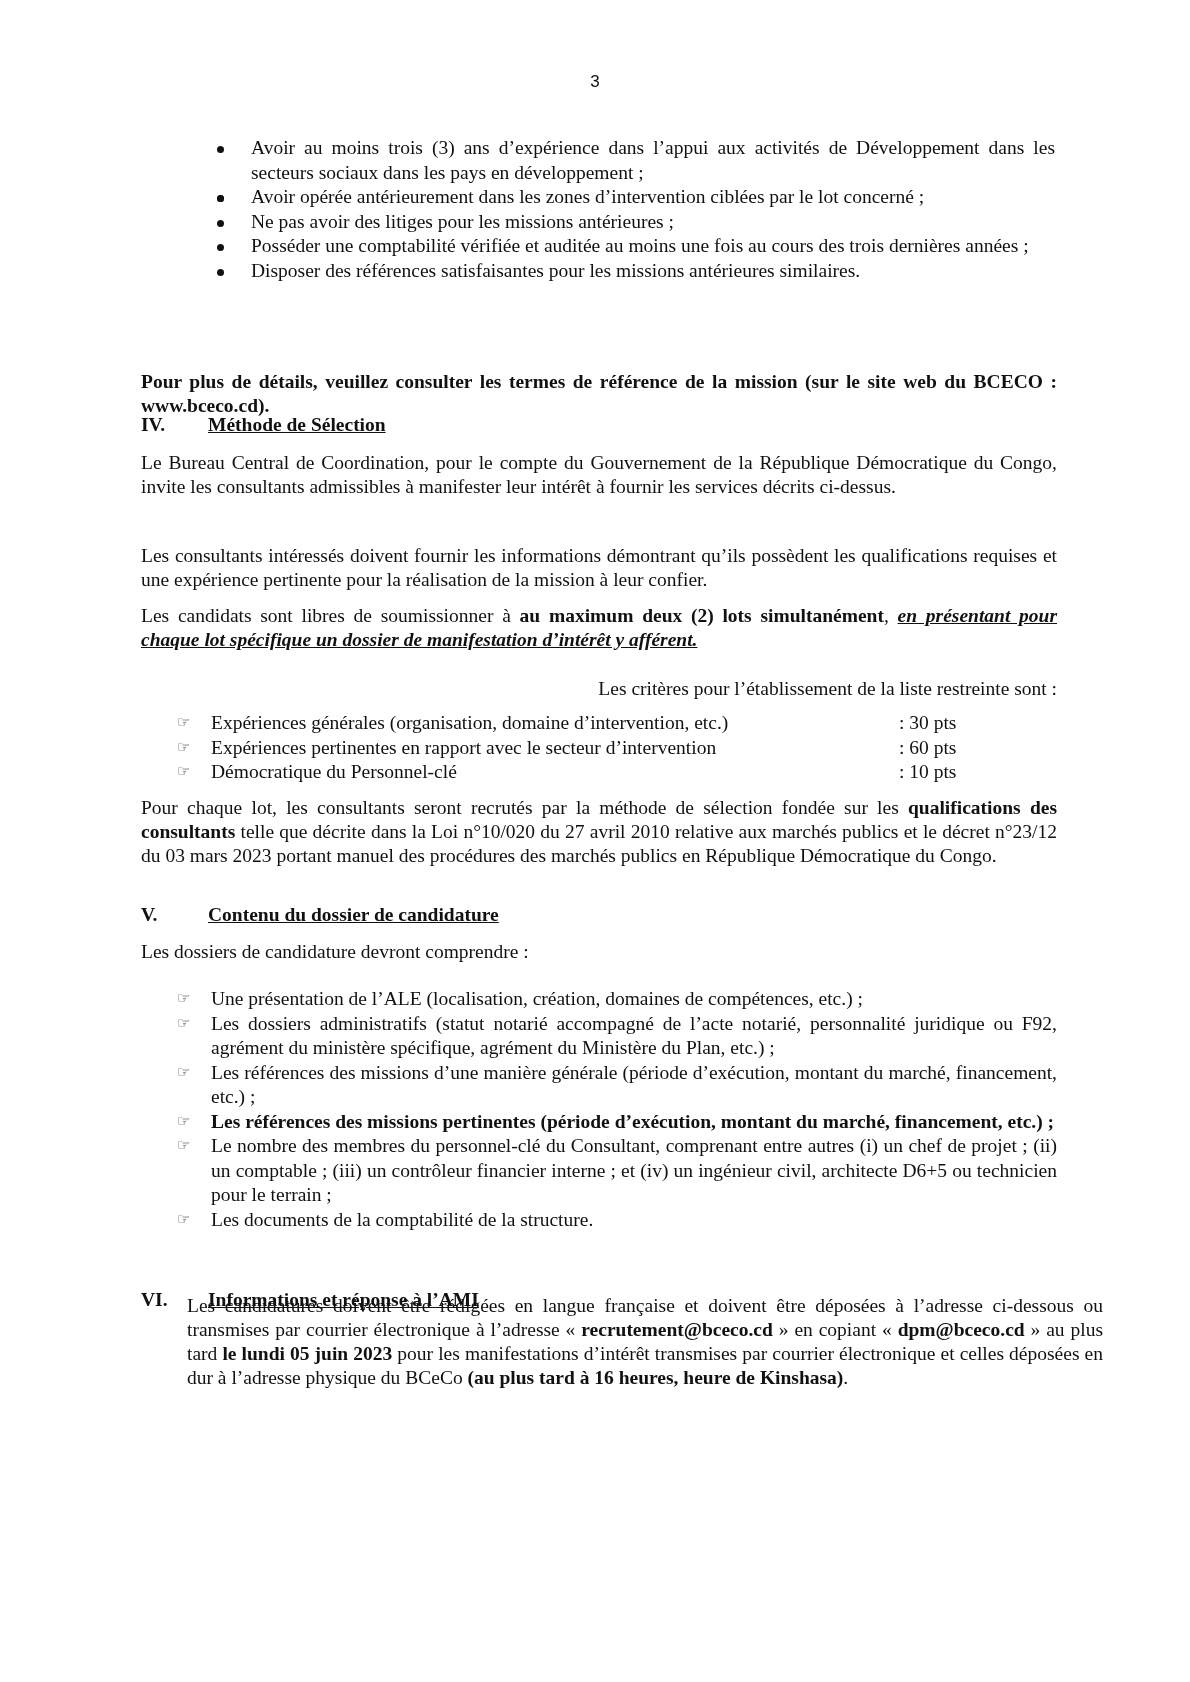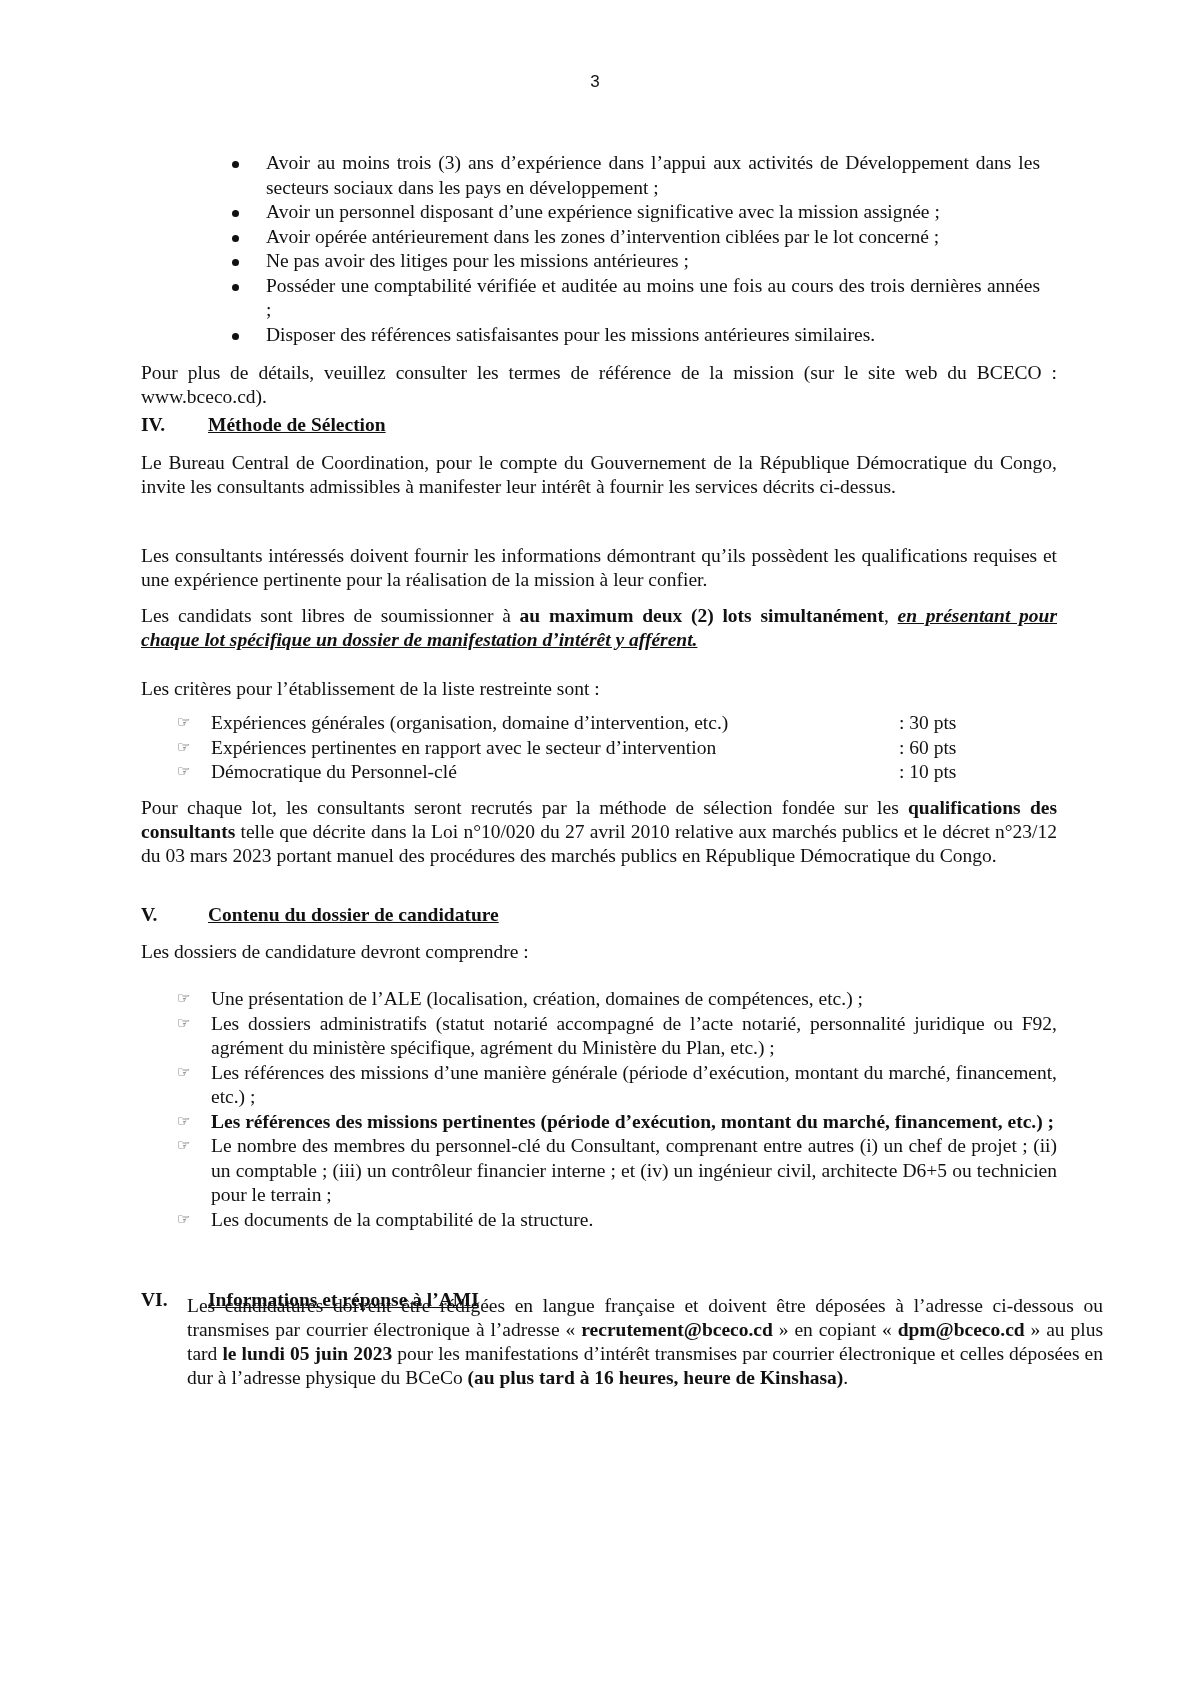--- a/index.html
+++ b/index.html
@@ -3,21 +3,21 @@
 <meta charset="utf-8">
 <style>
   html, body { margin:0; padding:0; background:#ffffff; }
   body { width:1190px; height:1682px; position:relative; overflow:hidden;
          font-family:"Liberation Serif", serif; color:#111; font-size:19.5px; }
   .page-num { position:absolute; top:72px; left:0; width:1190px; text-align:center;
               font-family:"Liberation Sans", sans-serif; font-size:17px; }
   .content { position:absolute; left:141px; top:0; width:916px; }
   .blk { position:absolute; left:0; width:916px; line-height:24px; }
   .just { text-align:justify; text-align-last:left; }
-  ul.bullets { list-style:none; margin:17px; padding:0; }
+  ul.bullets { list-style:none; margin:2px; padding:0; }
   ul.bullets li { position:relative; padding-left:108px; line-height:24.5px; text-align:justify; }
   ul.bullets li .dot { position:absolute; left:74px; top:10px; width:7px; height:7px; border-radius:50%; background:#111; }
   ul.hands { list-style:none; margin:0; padding:0; }
   ul.hands li { position:relative; padding-left:70px; line-height:24.5px; text-align:justify; }
   ul.hands li .hand { position:absolute; left:36px; top:-1px; font-size:15px; color:#333; }
   .crit-row { position:relative; height:24.5px; line-height:24.5px; }
   .crit-row .hand { position:absolute; left:36px; top:-1px; font-size:15px; color:#333; }
   .crit-row .lbl { position:absolute; left:70px; }
   .crit-row .pts { position:absolute; left:758px; }
   .heading { font-weight:bold; }
@@ -29,41 +29,41 @@
 </head>
 <body>
 
 <div class="page-num">3</div>
 
 <div class="content">
 
   <div class="blk" style="top:134px;">
     <ul class="bullets">
       <li><span class="dot"></span><span>Avoir au moins trois (3) ans d’expérience dans l’appui aux activités de Développement dans les secteurs sociaux dans les pays en développement ;</span></li>
-      <li><span class="dot"></span><span>Avoir un personnel disposant d’une expérience significative avec la mission assignée ;</span></li>
+      <li><span class="dot"></span></li>
       <li><span class="dot"></span><span>Avoir opérée antérieurement dans les zones d’intervention ciblées par le lot concerné ;</span></li>
       <li><span class="dot"></span><span>Ne pas avoir des litiges pour les missions antérieures ;</span></li>
       <li><span class="dot"></span><span>Posséder une comptabilité vérifiée et auditée au moins une fois au cours des trois dernières années ;</span></li>
       <li><span class="dot"></span><span>Disposer des références satisfaisantes pour les missions antérieures similaires.</span></li>
     </ul>
   </div>
 
-  <div class="blk just" style="top:361px; font-weight:normal;">Pour plus de détails, veuillez consulter les termes de référence de la mission (sur le site web du BCECO : www.bceco.cd).</div>
+  <div class="blk just" style="top:370px; font-weight:bold;">Pour plus de détails, veuillez consulter les termes de référence de la mission (sur le site web du BCECO : www.bceco.cd).</div>
 
   <div class="blk heading" style="top:413px;">
     <span class="num">IV.</span><span class="title">Méthode de Sélection</span>
   </div>
 
   <div class="blk just" style="top:451px;">Le Bureau Central de Coordination, pour le compte du Gouvernement de la République Démocratique du Congo, invite les consultants admissibles à manifester leur intérêt à fournir les services décrits ci-dessus.</div>
   <div class="blk just" style="top:544px;">Les consultants intéressés doivent fournir les informations démontrant qu’ils possèdent les qualifications requises et une expérience pertinente pour la réalisation de la mission à leur confier.</div>
   <div class="blk just" style="top:604px;">
     <span>Les candidats sont libres de soumissionner à </span><b>au maximum deux (2) lots simultanément</b><span>, </span><span class="ui">en présentant pour chaque lot spécifique un dossier de manifestation d’intérêt y afférent.</span>
   </div>
 
-  <div class="blk" style="top:677px;">Les critères pour l’établissement de la liste restreinte sont :</div>
+  <div class="blk" style="top:677px;text-align:right;">Les critères pour l’établissement de la liste restreinte sont :</div>
 
   <div class="blk" style="top:711px;">
     <div class="crit-row">
         <span class="hand">☞</span>
         <span class="lbl">Expériences générales (organisation, domaine d’intervention, etc.)</span>
         <span class="pts">: 30 pts</span>
       </div>
     <div class="crit-row">
         <span class="hand">☞</span>
         <span class="lbl">Expériences pertinentes  en rapport avec le secteur d’intervention</span>

